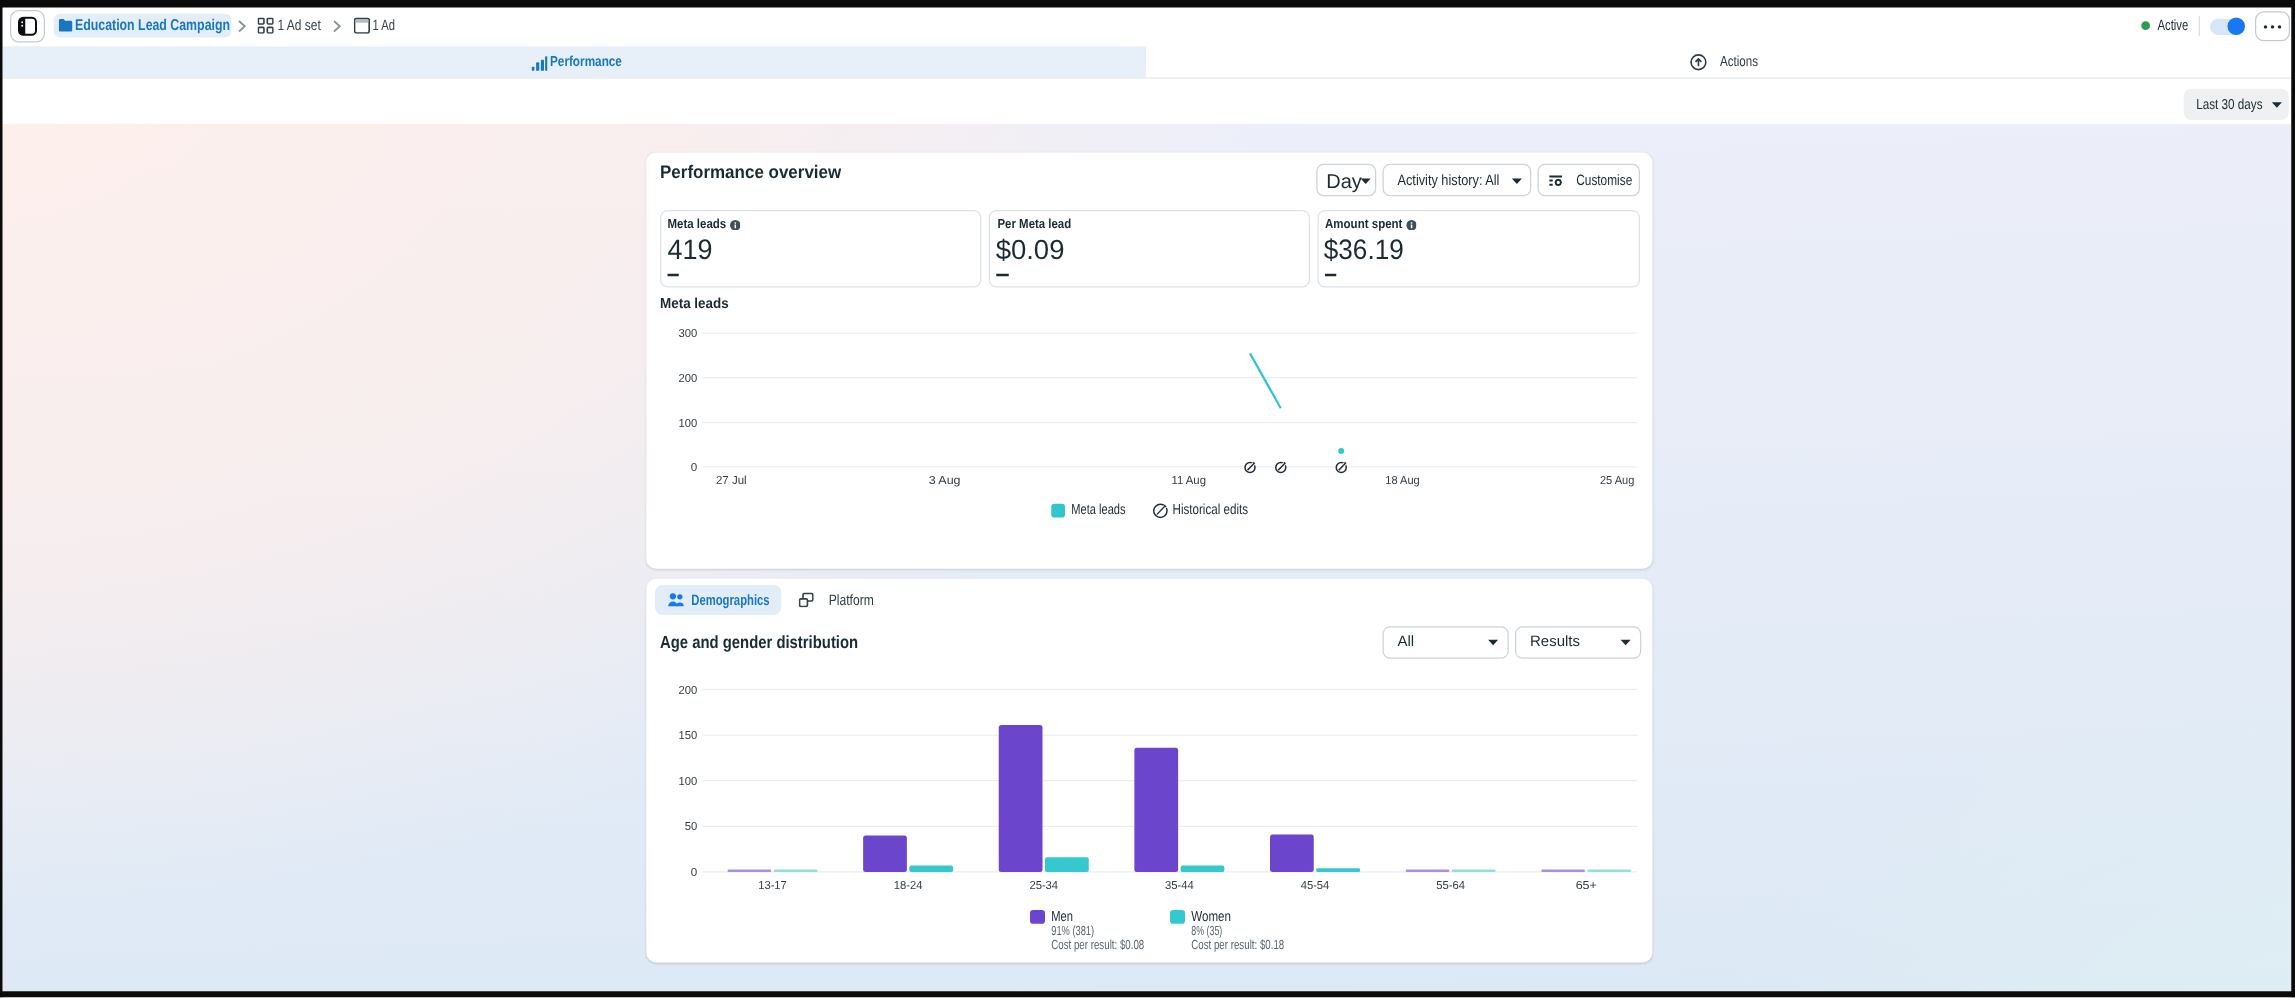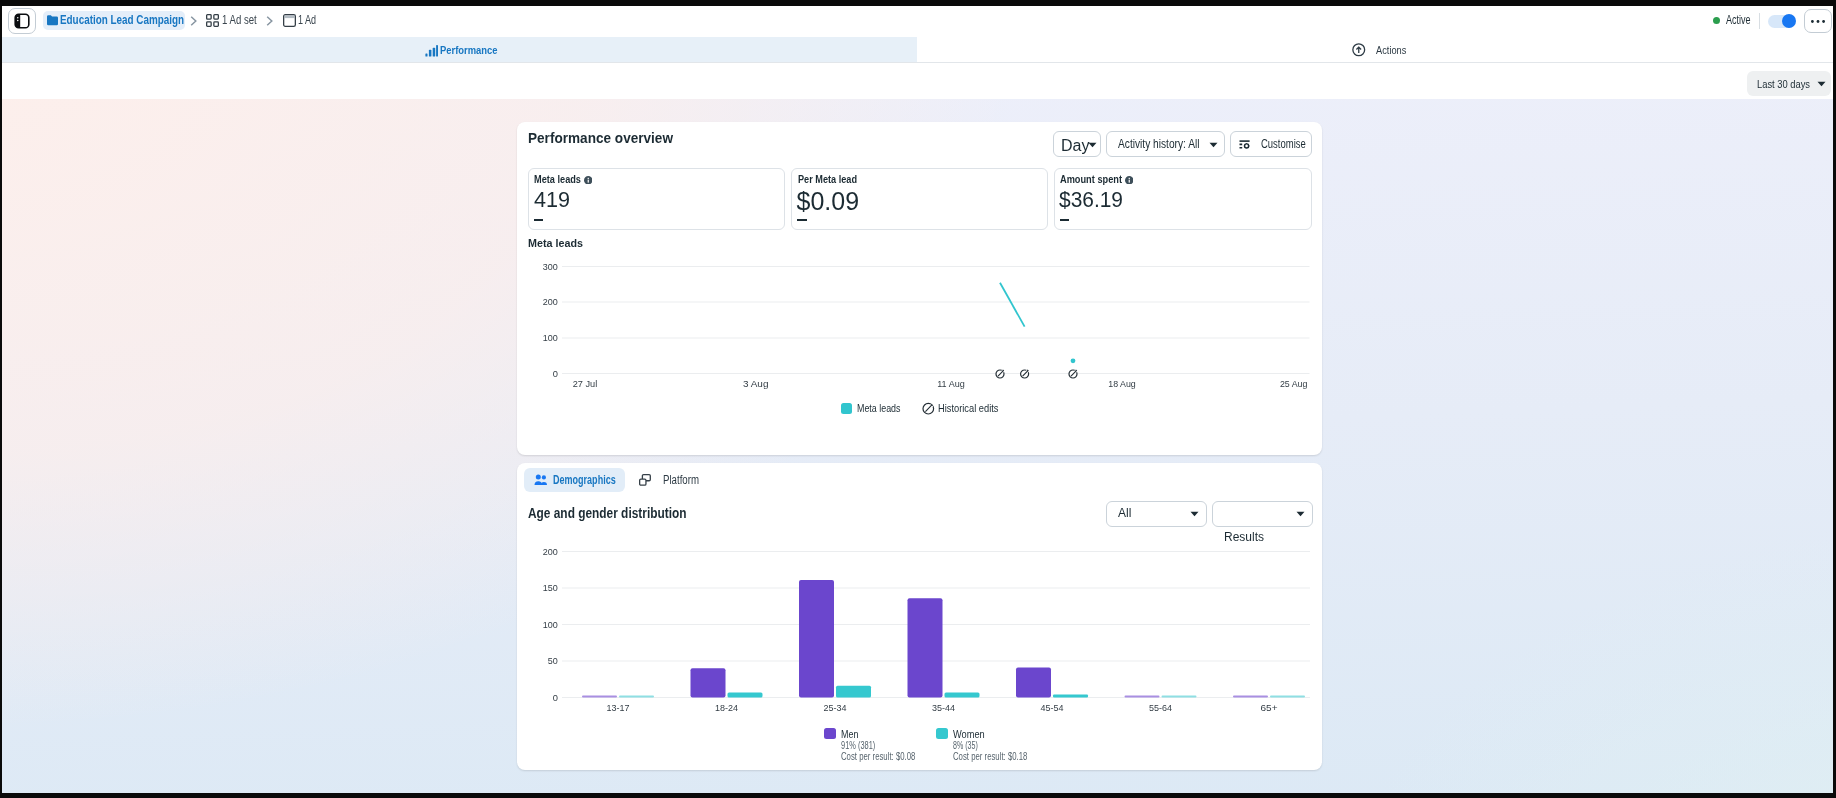--- a/index.html
+++ b/index.html
@@ -235,30 +235,30 @@
 <div class="t" style="left:1376px;top:43.7px;font-size:11.5px;color:#2e3b45;transform:scaleX(0.806);">Actions</div>
 <div class="t" style="left:1757px;top:77.5px;font-size:11.5px;color:#1c2b33;transform:scaleX(0.813);">Last 30 days</div>
 <div class="t" style="left:528px;top:130.8px;font-size:14.5px;font-weight:bold;color:#1c2b33;transform:scaleX(0.937);">Performance overview</div>
 <div class="t" style="left:1061px;top:138.2px;font-size:16px;color:#1c2b33;">Day</div>
 <div class="t" style="left:1118px;top:138.2px;font-size:12px;color:#1c2b33;transform:scaleX(0.849);">Activity history: All</div>
 <div class="t" style="left:1261px;top:138.2px;font-size:12px;color:#1c2b33;transform:scaleX(0.79);">Customise</div>
 <div class="t" style="left:534px;top:174.0px;font-size:10.5px;font-weight:bold;color:#1c2b33;transform:scaleX(0.875);">Meta leads</div>
 <div class="t" style="left:797.5px;top:174.0px;font-size:10.5px;font-weight:bold;color:#1c2b33;transform:scaleX(0.871);">Per Meta lead</div>
 <div class="t" style="left:1059.5px;top:174.0px;font-size:10.5px;font-weight:bold;color:#1c2b33;transform:scaleX(0.878);">Amount spent</div>
 <div class="t" style="left:533.5px;top:188.3px;font-size:22.5px;color:#1c2b33;transform:scaleX(0.959);">419</div>
-<div class="t" style="left:796.5px;top:188.3px;font-size:25px;color:#1c2b33;">$0.09</div>
+<div class="t" style="left:796.5px;top:188.3px;font-size:22px;color:#1c2b33;">$0.09</div>
 <div class="t" style="left:1059px;top:188.3px;font-size:22.5px;color:#1c2b33;transform:scaleX(0.93);">$36.19</div>
 <div class="t" style="left:528px;top:237.0px;font-size:11.5px;font-weight:bold;color:#1c2b33;transform:scaleX(0.935);">Meta leads</div>
 <div class="t" style="left:857px;top:402.2px;font-size:11.5px;color:#1c2b33;transform:scaleX(0.773);">Meta leads</div>
 <div class="t" style="left:938px;top:402.2px;font-size:11.5px;color:#1c2b33;transform:scaleX(0.809);">Historical edits</div>
 <div class="t" style="left:553px;top:473.5px;font-size:12px;font-weight:bold;color:#1877c2;transform:scaleX(0.752);">Demographics</div>
 <div class="t" style="left:662.5px;top:473.5px;font-size:12px;color:#2e3b45;transform:scaleX(0.806);">Platform</div>
 <div class="t" style="left:528px;top:506.0px;font-size:14px;font-weight:bold;color:#1c2b33;transform:scaleX(0.849);">Age and gender distribution</div>
 <div class="t" style="left:1118px;top:507.4px;font-size:12px;color:#1c2b33;">All</div>
-<div class="t" style="left:1224px;top:507.4px;font-size:12px;color:#1c2b33;margin-top:24px;">Results</div>
+<div class="t" style="left:1224px;top:507.4px;font-size:12px;color:#1c2b33;">Results</div>
 <div class="t" style="left:841px;top:727.5px;font-size:11.5px;color:#1c2b33;transform:scaleX(0.778);">Men</div>
 <div class="t" style="left:952.5px;top:727.5px;font-size:11.5px;color:#1c2b33;transform:scaleX(0.804);">Women</div>
 <div class="t" style="left:841px;top:740.3px;font-size:10.5px;color:#57646d;transform:scaleX(0.708);">91% (381)</div>
 <div class="t" style="left:952.5px;top:740.3px;font-size:10.5px;color:#57646d;transform:scaleX(0.675);">8% (35)</div>
 <div class="t" style="left:841px;top:751.3px;font-size:10.5px;color:#57646d;transform:scaleX(0.741);">Cost per result: $0.08</div>
 <div class="t" style="left:952.5px;top:751.3px;font-size:10.5px;color:#57646d;transform:scaleX(0.741);">Cost per result: $0.18</div>
 <div class="abs blk" style="left:0;top:0;width:1836px;height:6px;"></div>
 <div class="abs blk" style="left:0;top:793px;width:1836px;height:5px;"></div>
 <div class="abs blk" style="left:0;top:0;width:2px;height:798px;"></div>
 <div class="abs blk" style="left:1833px;top:0;width:3px;height:798px;"></div>

